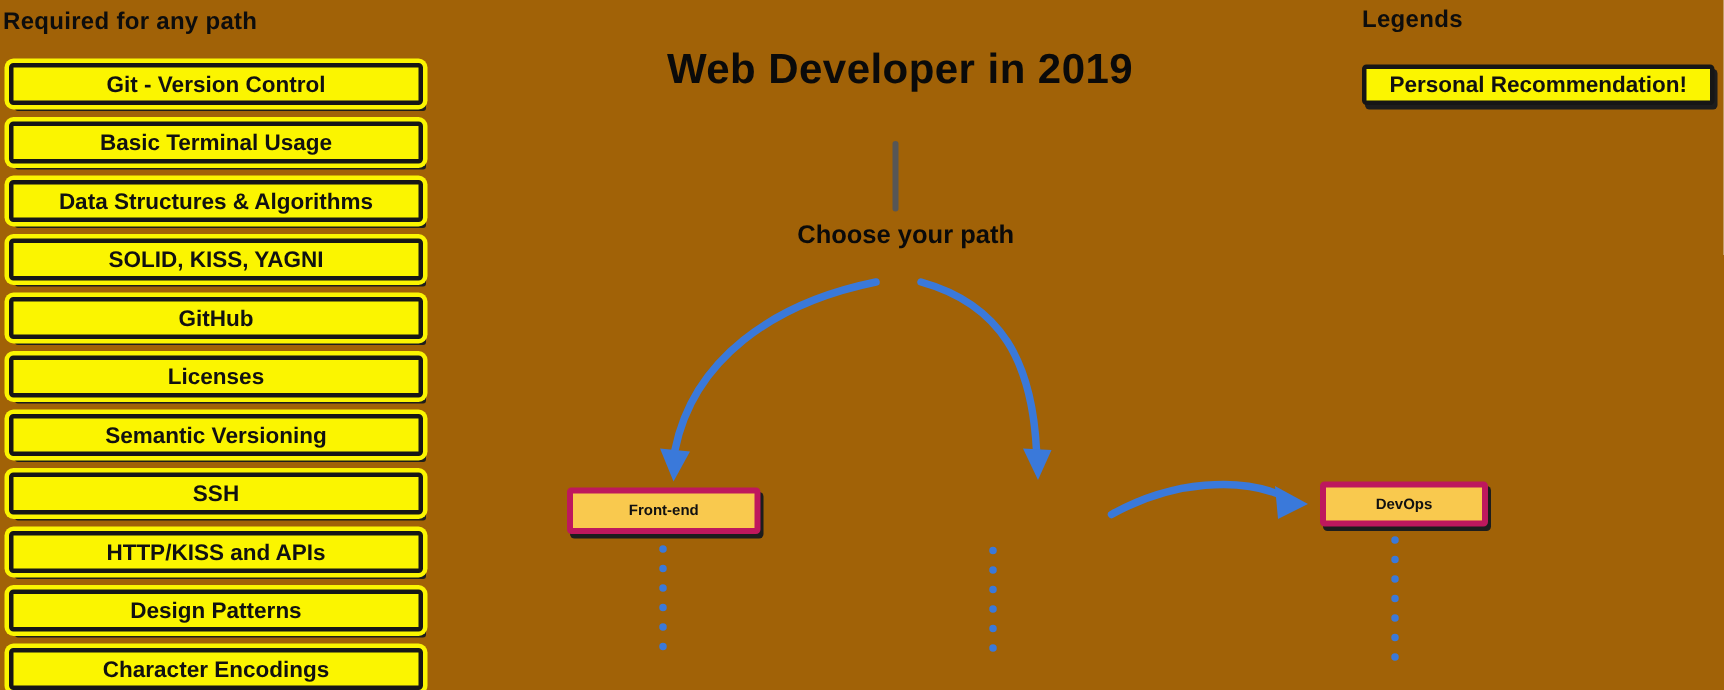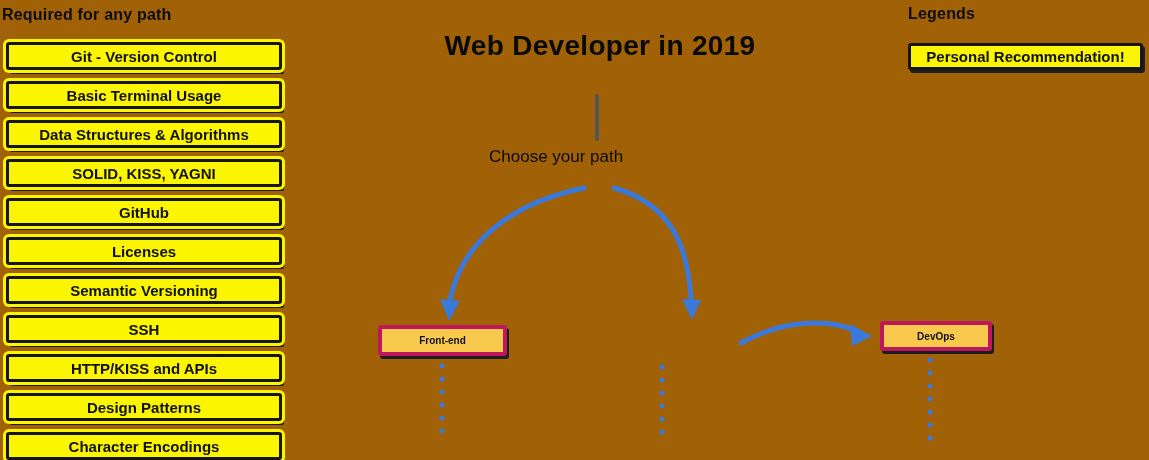--- a/index.html
+++ b/index.html
@@ -60,26 +60,26 @@
     position:absolute;
     left:595px;
     top:94px;
     width:4px;
     height:47px;
     background:#565656;
     border-radius:2px;
   }
   .choose-label{
     position:absolute;
-    left:489px;
+    left:466px;
     top:147px;
     width:210px;
-    text-align:left;
+    text-align:right;
     font-size:17px;
-    font-weight:normal;
+    font-weight:bold;
     color:#0a0a0a;
   }
   
   .path-box{
     position:absolute;
     background:#F9C94E;
     border:4px solid #be185d;
     border-radius:3px;
     box-shadow:2px 3px 0 0 #1d1d1d;
     display:flex;

